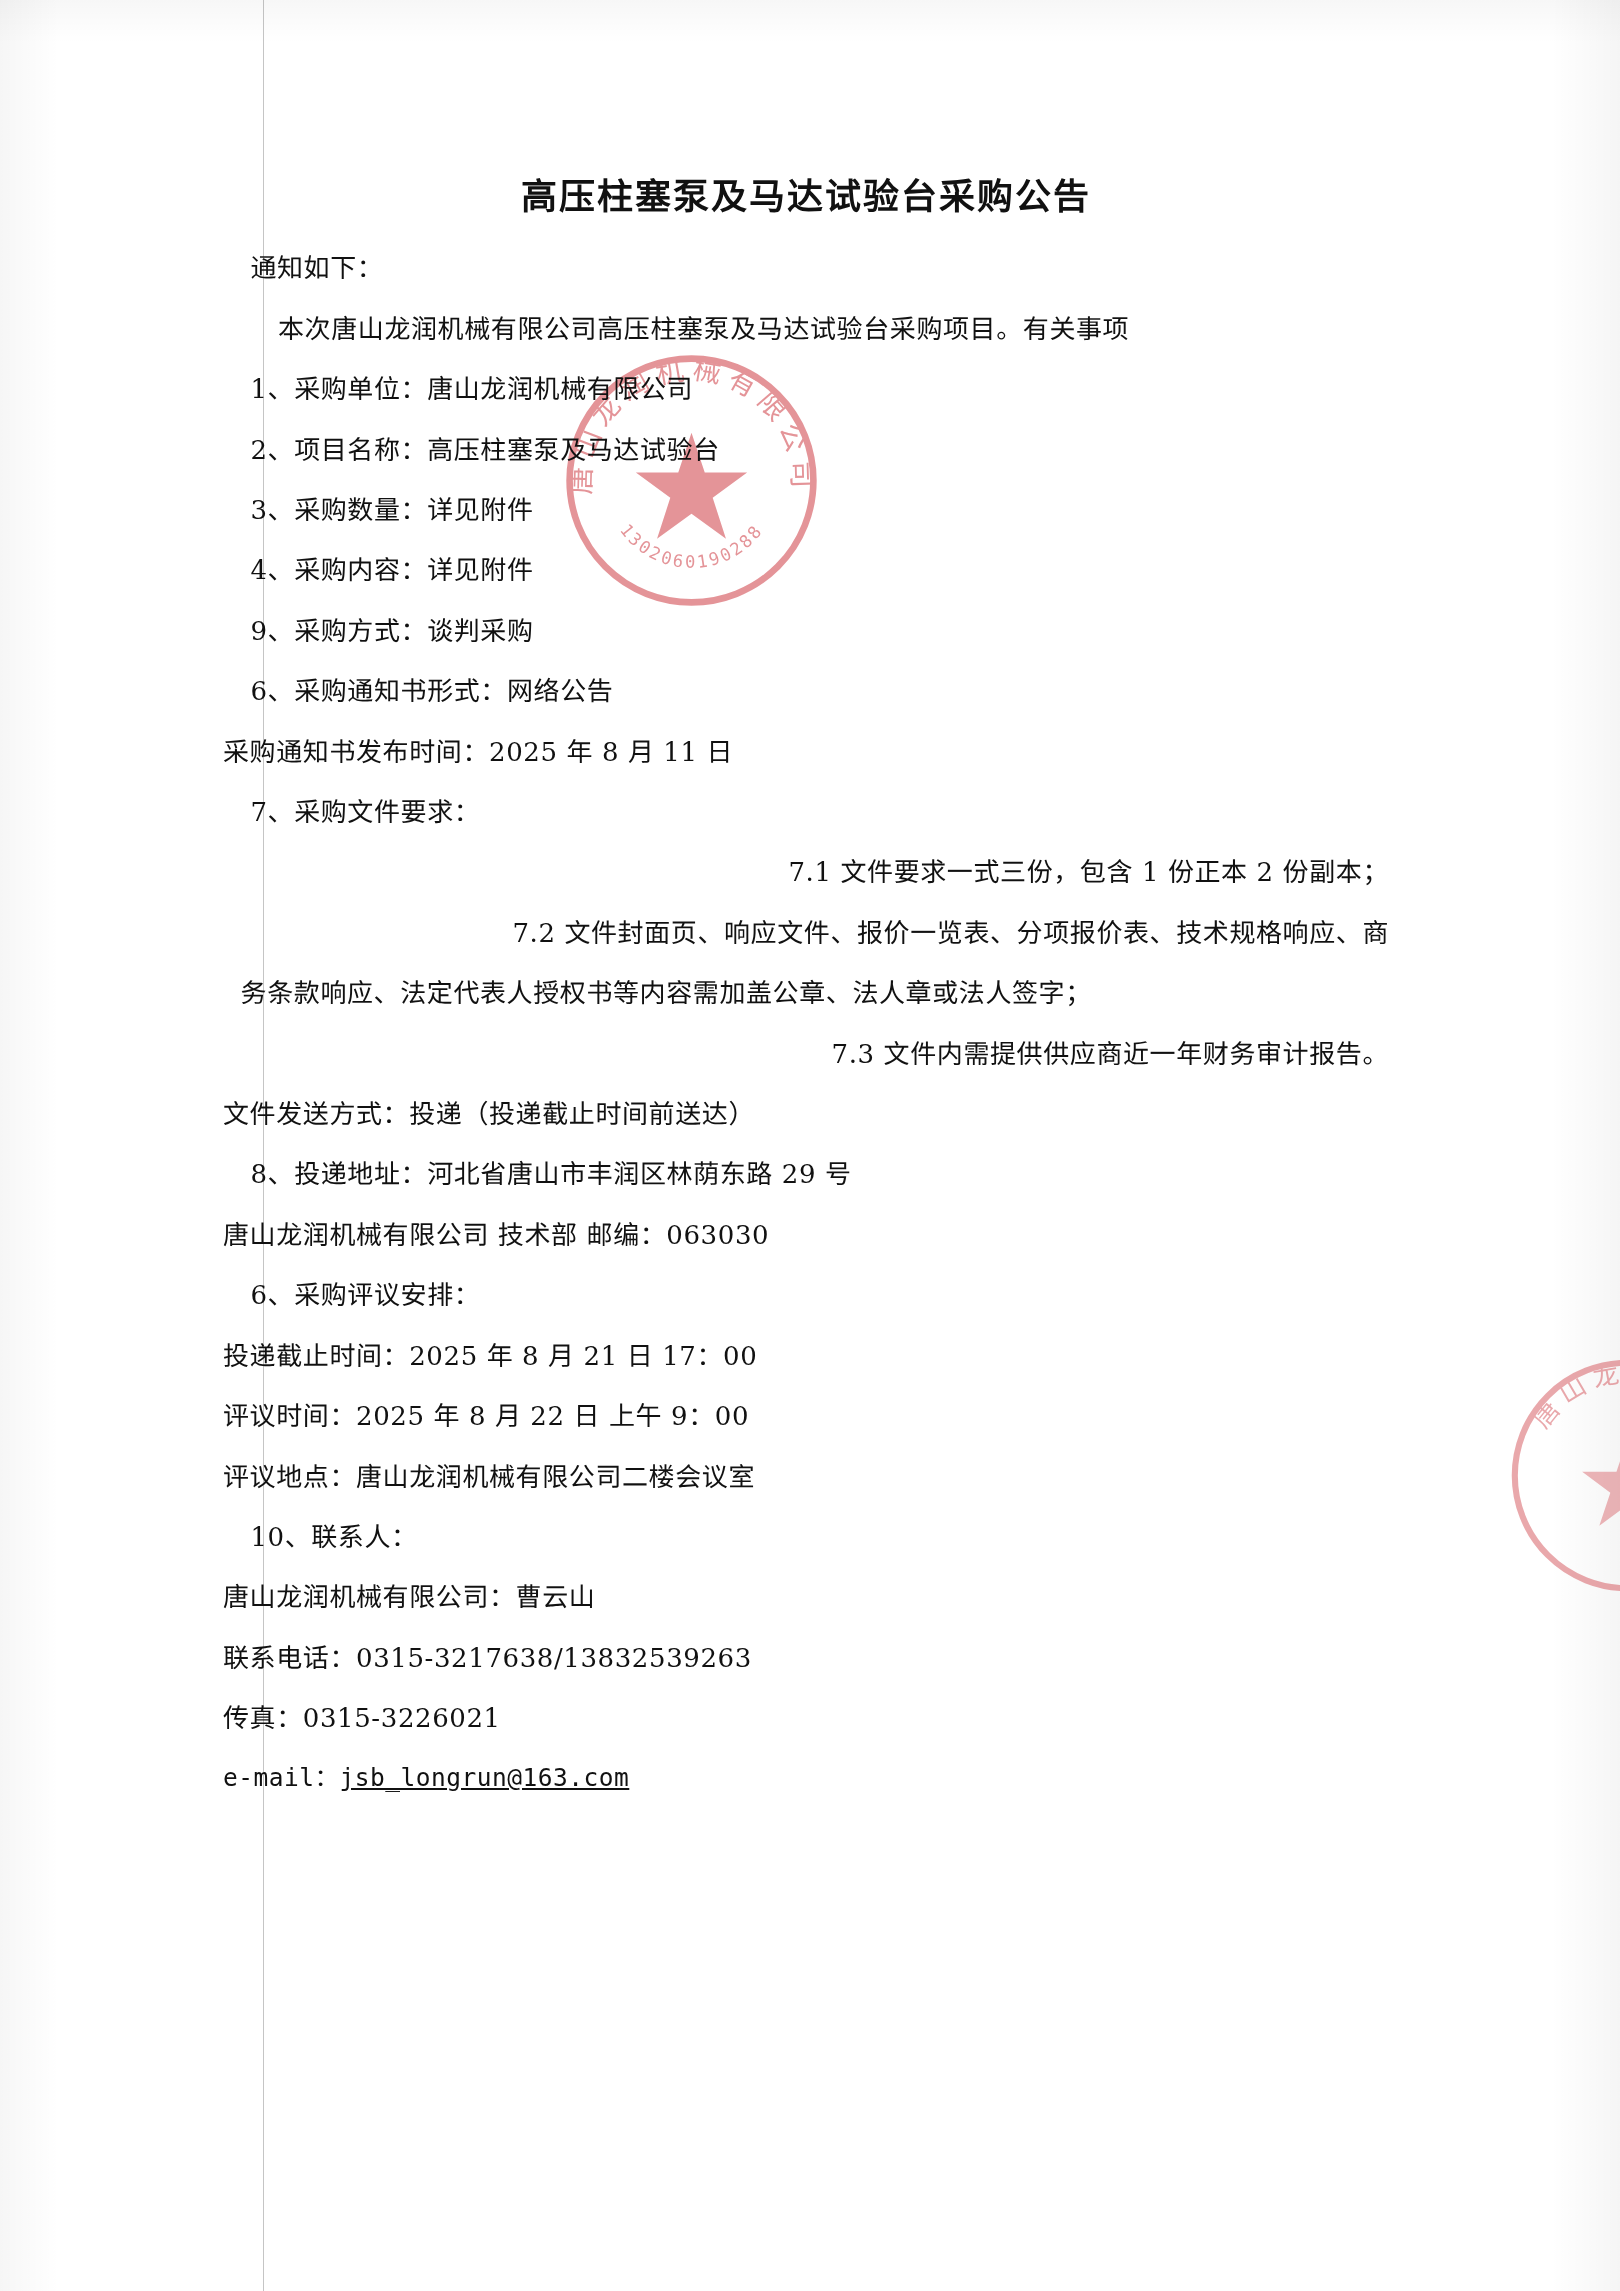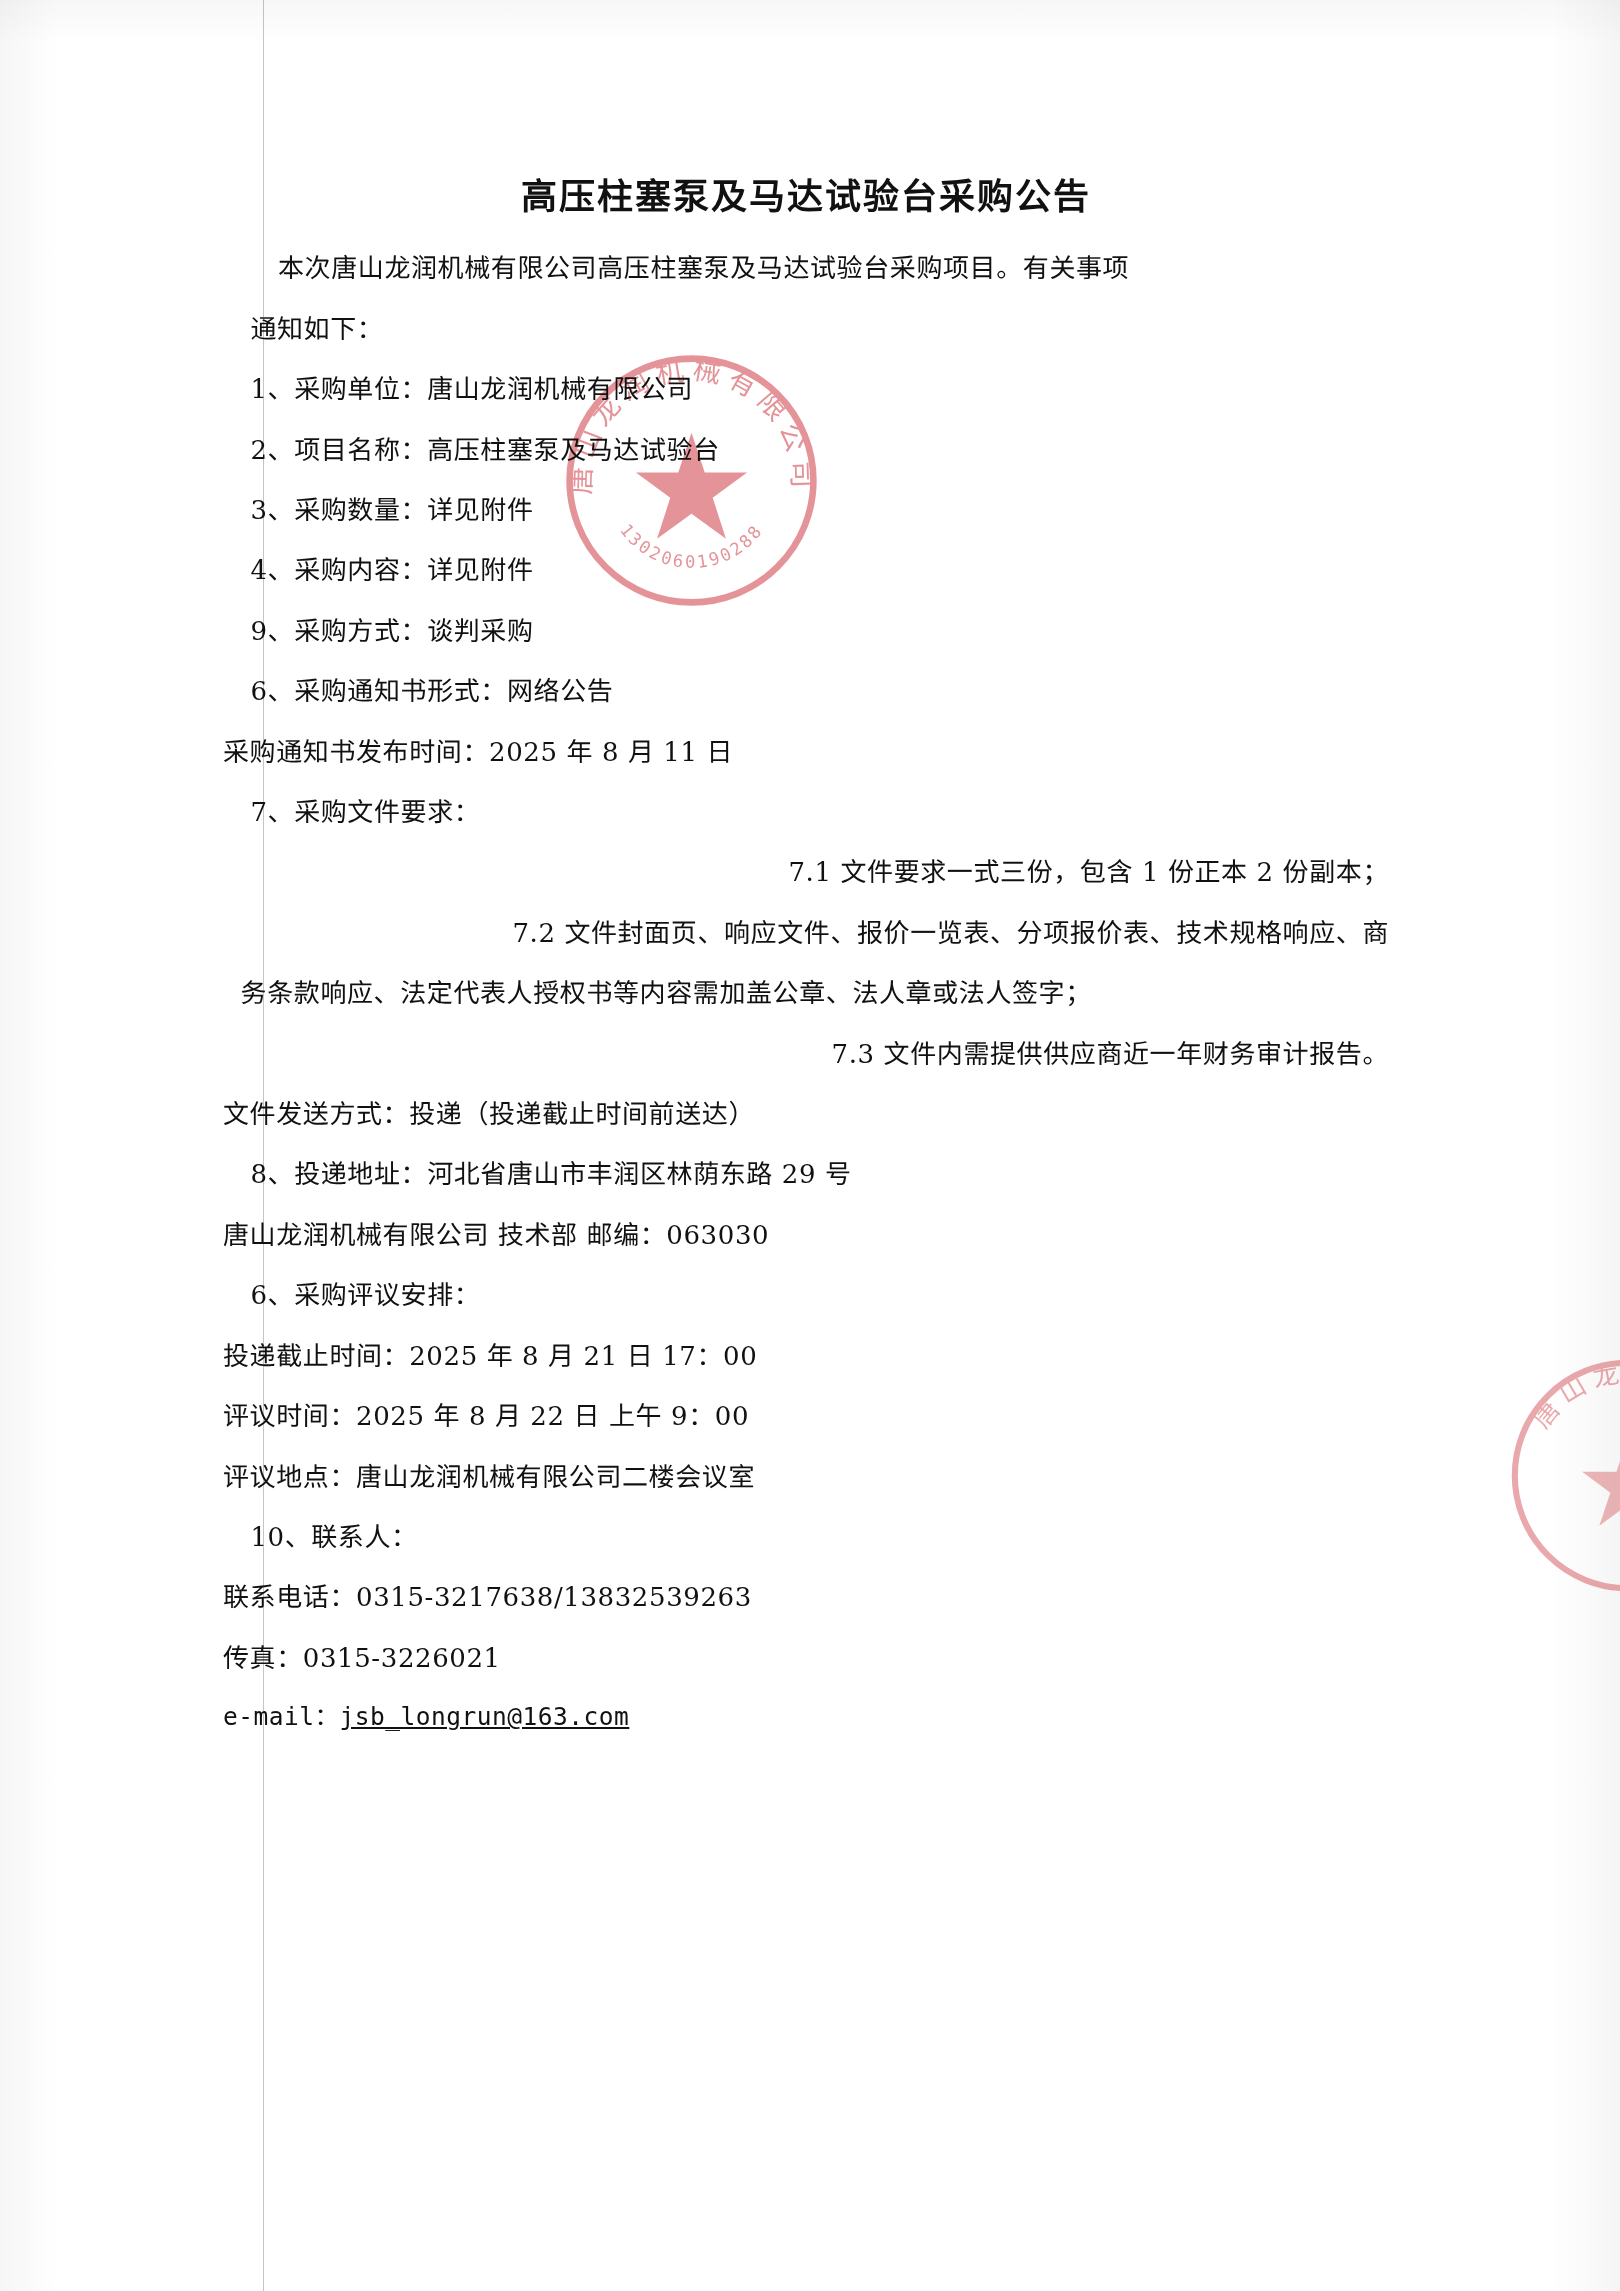--- a/index.html
+++ b/index.html
@@ -139,22 +139,22 @@
         <textPath href="#arcTop2" startOffset="50%" text-anchor="middle">唐山龙润机械</textPath>
       </text>
       <polygon points="100,70 109,97 137,97 114,114 123,141 100,124 77,141 86,114 63,97 91,97" fill="#d4535a" opacity="0.85"></polygon>
     </svg>
   </div>
 
   <div class="content">
 
     <div class="doc-title">高压柱塞泵及马达试验台采购公告</div>
 
+    <p class="para indent-hang">通知如下：</p>
     <p class="para indent-2">本次唐山龙润机械有限公司高压柱塞泵及马达试验台采购项目。有关事项</p>
-    <p class="para indent-hang">通知如下：</p>
 
     <p class="para indent-hang">1、采购单位：唐山龙润机械有限公司</p>
     <p class="para indent-hang">2、项目名称：高压柱塞泵及马达试验台</p>
     <p class="para indent-hang">3、采购数量：详见附件</p>
     <p class="para indent-hang">4、采购内容：详见附件</p>
     <p class="para indent-hang">9、采购方式：谈判采购</p>
     <p class="para indent-hang">6、采购通知书形式：网络公告</p>
 
     <p class="para">采购通知书发布时间：2025 年 8 月 11 日</p>
 
@@ -168,20 +168,21 @@
 
     <p class="para indent-hang">8、投递地址：河北省唐山市丰润区林荫东路 29 号</p>
     <p class="para">唐山龙润机械有限公司   技术部    邮编：063030</p>
 
     <p class="para indent-hang">6、采购评议安排：</p>
     <p class="para">投递截止时间：2025 年 8 月 21 日 17：00</p>
     <p class="para">评议时间：2025 年 8 月 22 日  上午 9：00</p>
     <p class="para">评议地点：唐山龙润机械有限公司二楼会议室</p>
 
     <p class="para indent-hang">10、联系人：</p>
+    <p class="para">唐山龙润机械有限公司：曹云山</p>
     <p class="para">联系电话：0315-3217638/13832539263</p>
     <p class="para">传真：0315-3226021</p>
     <p class="para mono">
       <span>e-mail：</span><span class="email-link">jsb_longrun@163.com</span>
     </p>
 
   </div>
 </div>
 
 

